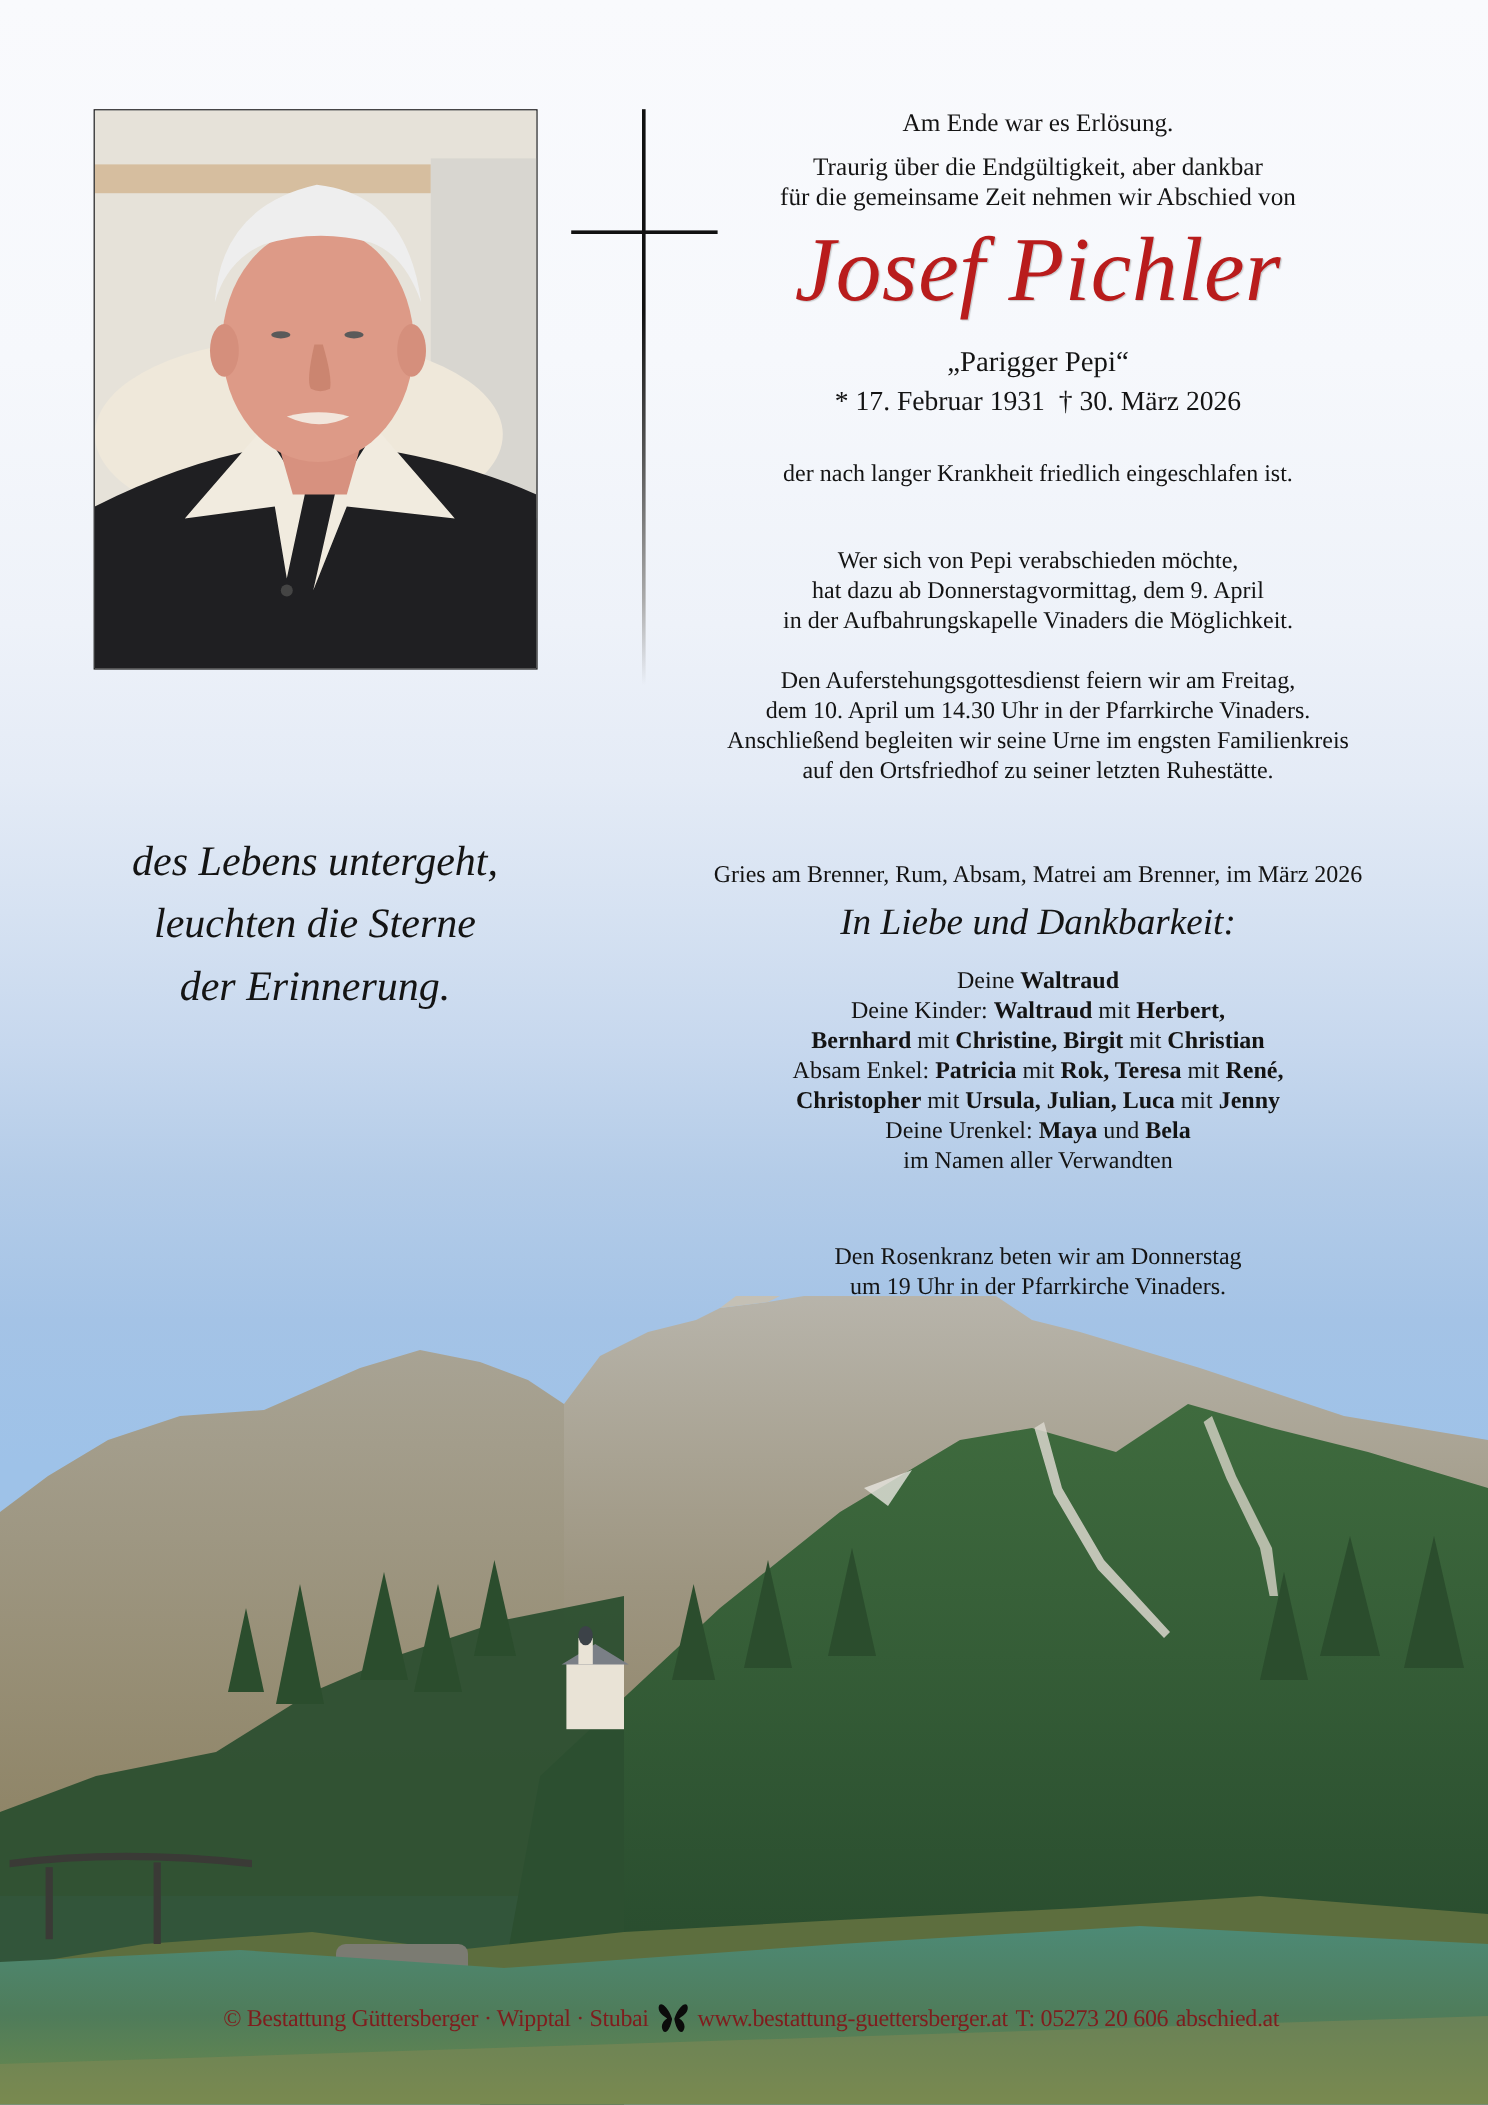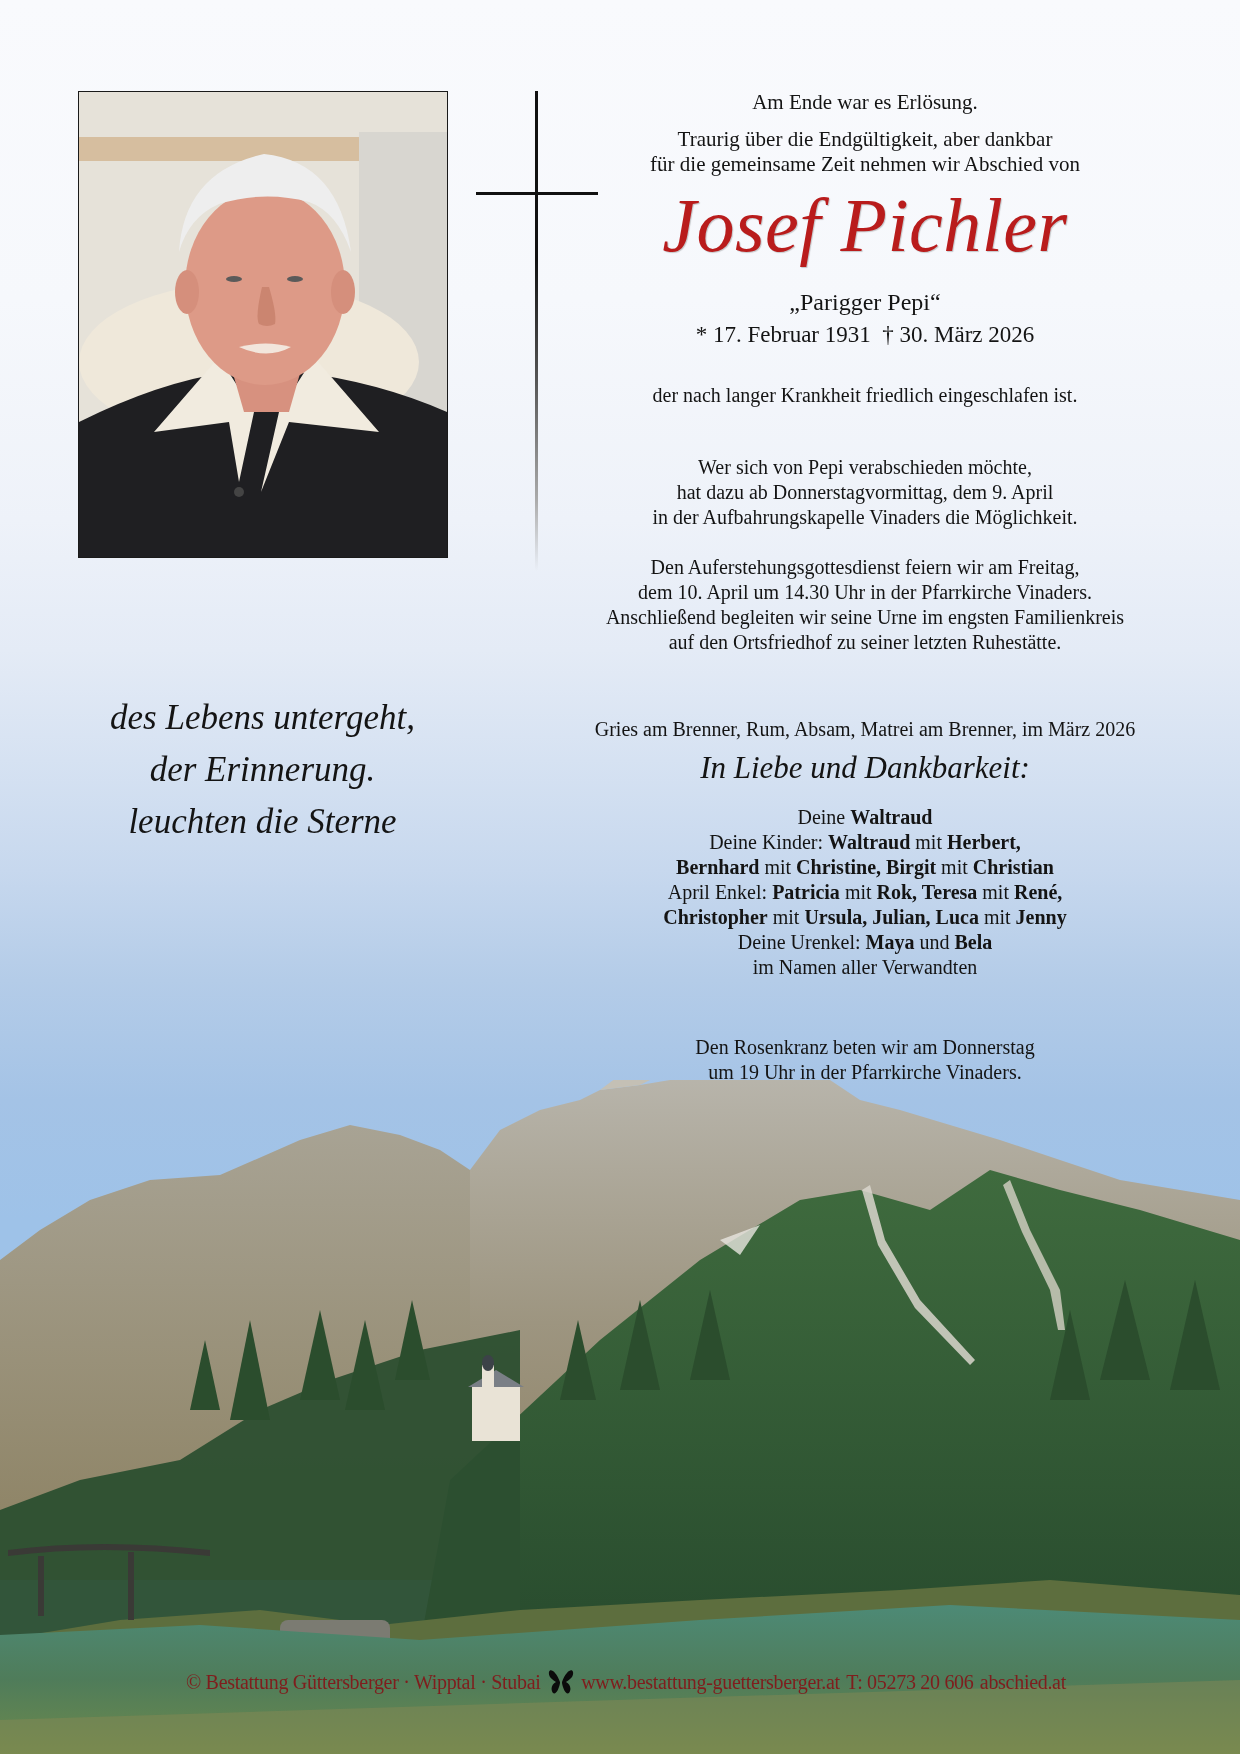--- a/index.html
+++ b/index.html
@@ -179,32 +179,32 @@
 <div class="col t20" style="top:605px;">Anschließend begleiten wir seine Urne im engsten Familienkreis</div>
 <div class="col t20" style="top:630px;">auf den Ortsfriedhof zu seiner letzten Ruhestätte.</div>
 
 <div class="col t20" style="top:701px;margin-top:16px;">Gries am Brenner, Rum, Absam, Matrei am Brenner, im März 2026</div>
 
 <div class="col heading-italic" style="top:748px;">In Liebe und Dankbarkeit:</div>
 
 <div class="col family" style="top:805px; white-space:pre;"><span>Deine </span><b>Waltraud</b></div>
 <div class="col family" style="top:830px; white-space:pre;"><span>Deine Kinder: </span><b>Waltraud</b><span> mit </span><b>Herbert,</b></div>
 <div class="col family" style="top:855px; white-space:pre;"><b>Bernhard</b><span> mit </span><b>Christine, Birgit</b><span> mit </span><b>Christian</b></div>
-<div class="col family" style="top:880px; white-space:pre;"><span>April Enkel: </span><b>Patricia</b><span> mit </span><b>Rok, Teresa</b><span> mit </span><b>René,</b></div>
+<div class="col family" style="top:880px; white-space:pre;"><span>Absam Enkel: </span><b>Patricia</b><span> mit </span><b>Rok, Teresa</b><span> mit </span><b>René,</b></div>
 <div class="col family" style="top:905px; white-space:pre;"><b>Christopher</b><span> mit </span><b>Ursula, Julian, Luca</b><span> mit </span><b>Jenny</b></div>
 <div class="col family" style="top:930px; white-space:pre;"><span>Deine Urenkel: </span><b>Maya</b><span> und </span><b>Bela</b></div>
 <div class="col family" style="top:955px;">im Namen aller Verwandten</div>
 
 <div class="col t20" style="top:1035px;">Den Rosenkranz beten wir am Donnerstag</div>
 <div class="col t20" style="top:1060px;">um 19 Uhr in der Pfarrkirche Vinaders.</div>
 
 <div class="quote">
   <div>des Lebens untergeht,</div>
+  <div>leuchten die Sterne</div>
   <div>der Erinnerung.</div>
-  <div>leuchten die Sterne</div>
 </div>
 
 <div class="footer">
   <span>© Bestattung Güttersberger · Wipptal · Stubai</span>
   <span class="butterfly">
     <svg width="28" height="26" viewBox="0 0 28 26">
       <path d="M13 13 C9 2 3 -1 2 3 C1 8 6 11 9 13 C5 15 3 20 6 24 C9 26 12 20 13 14 Z" fill="#0b0b0b"></path>
       <path d="M15 13 C19 2 25 -1 26 3 C27 8 22 11 19 13 C23 15 25 20 22 24 C19 26 16 20 15 14 Z" fill="#0b0b0b"></path>
     </svg>
   </span>

